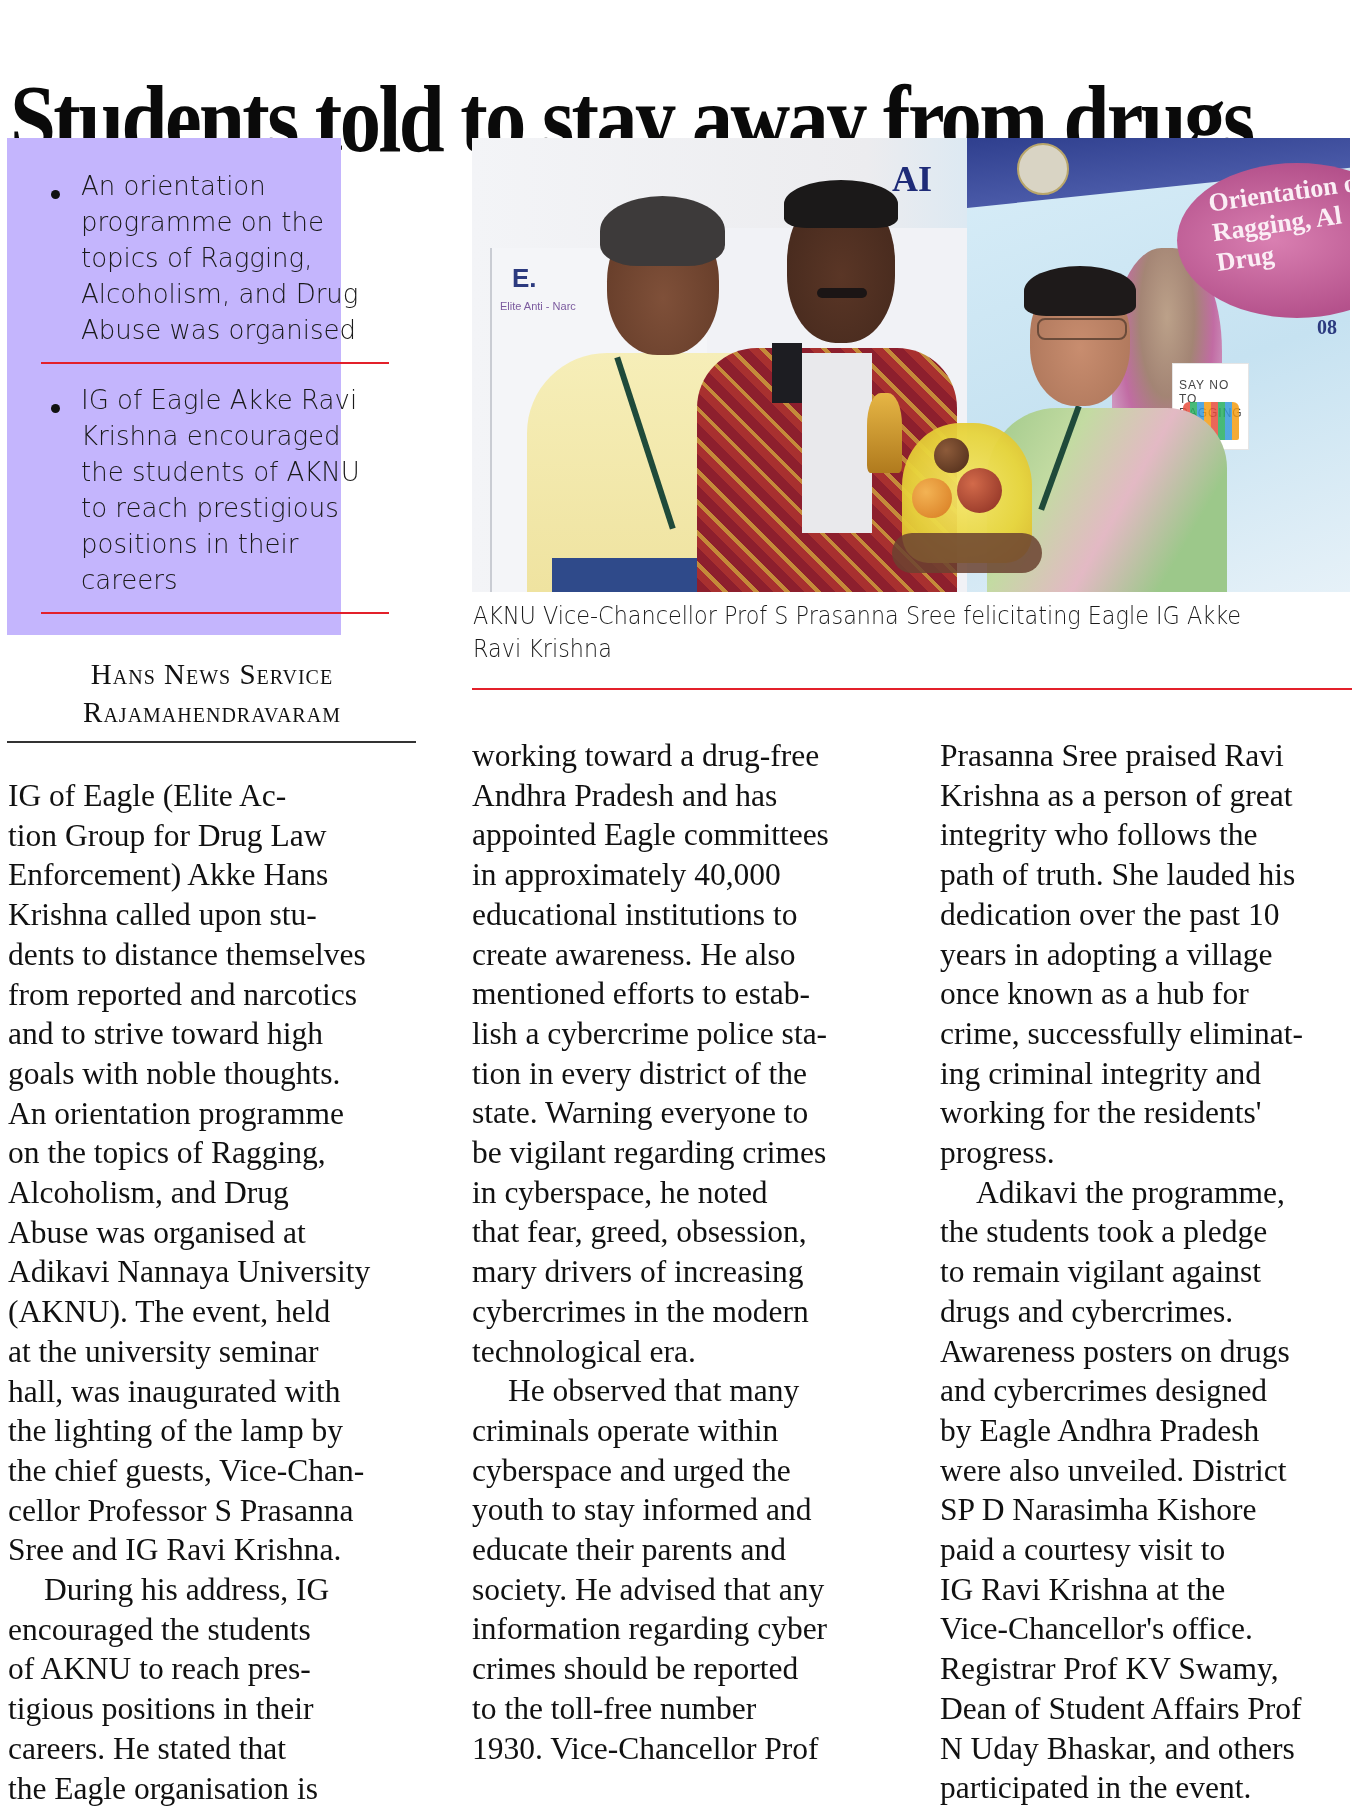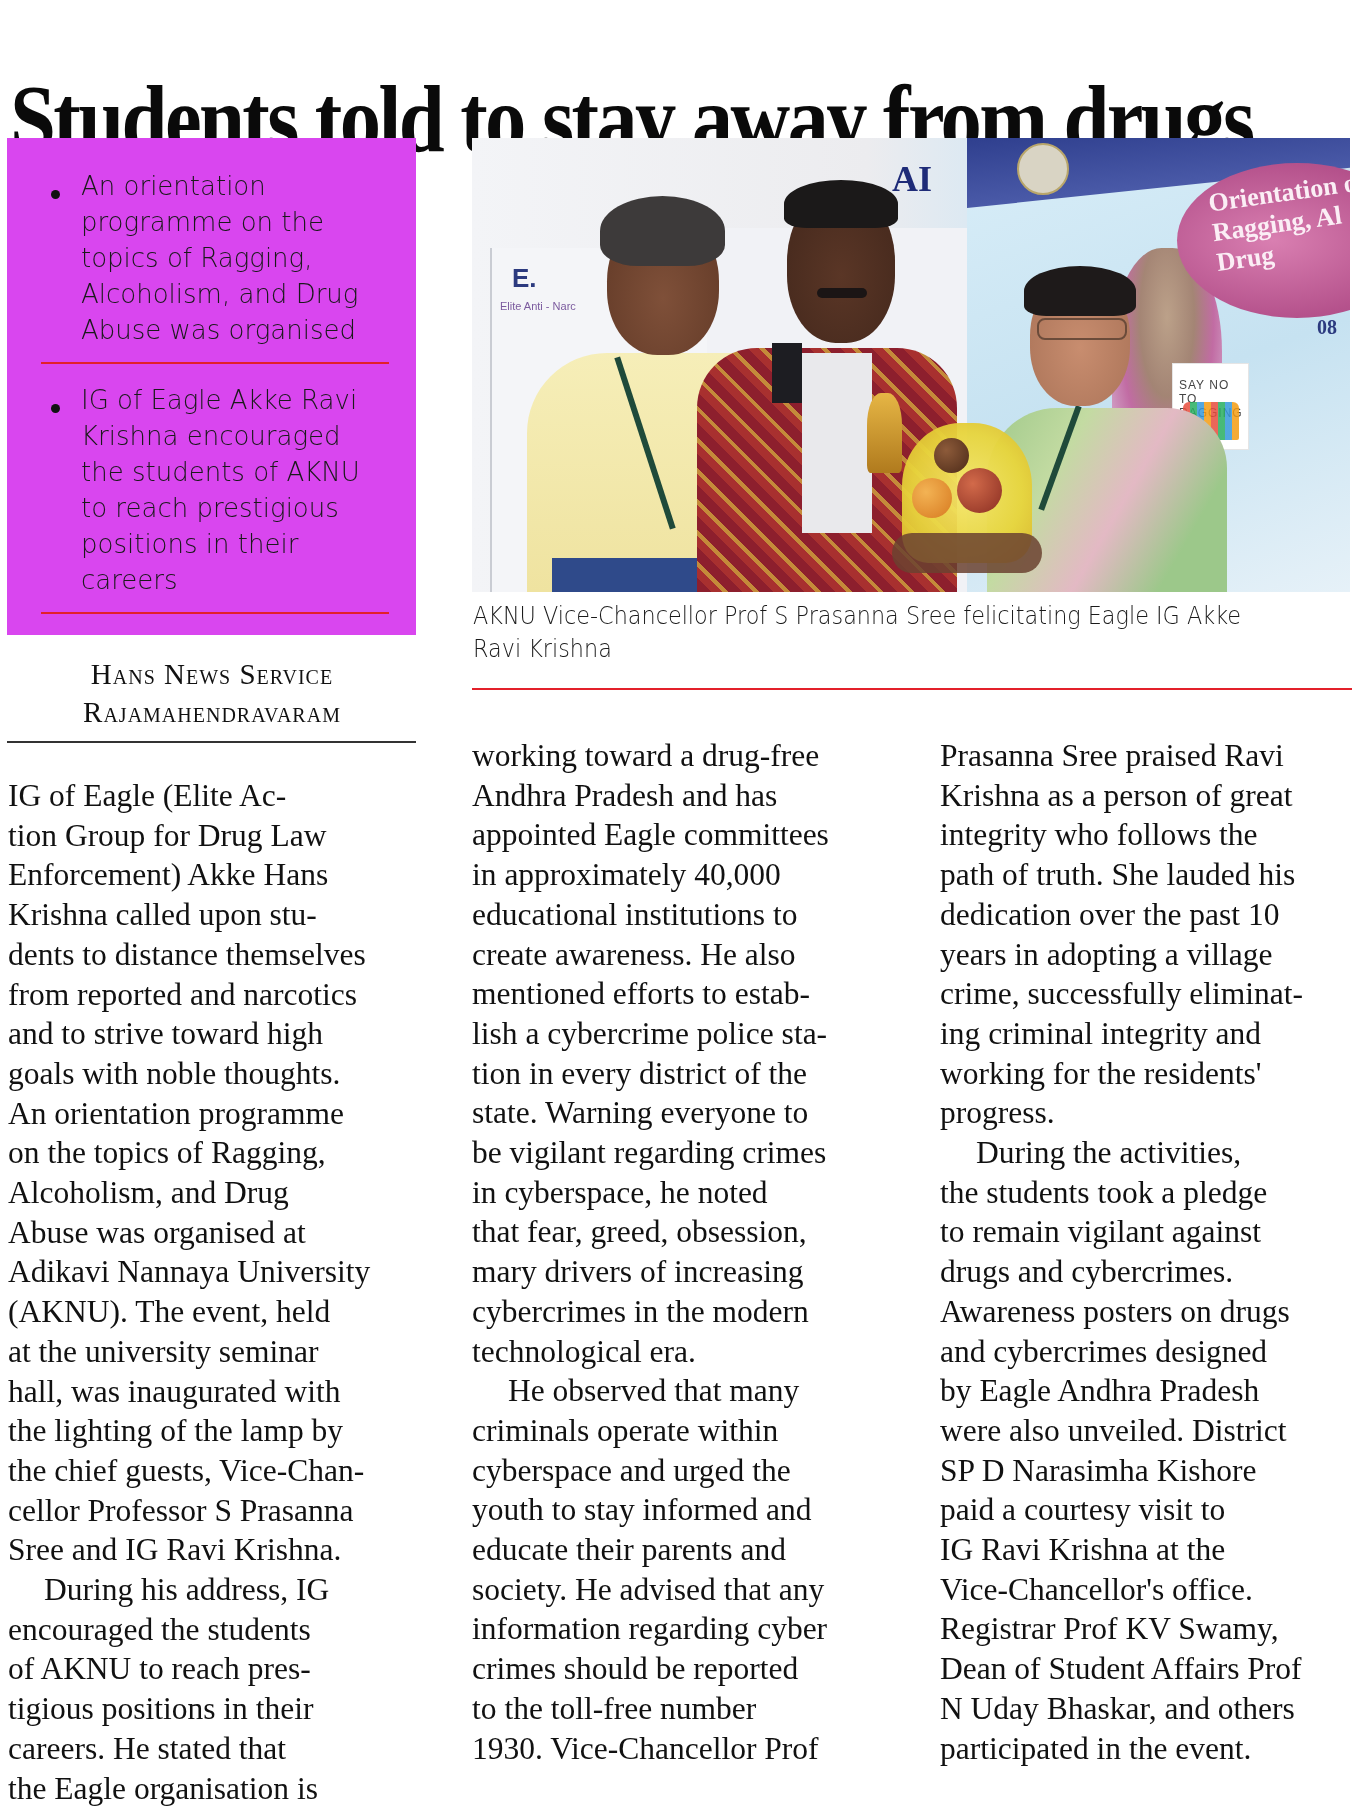--- a/index.html
+++ b/index.html
@@ -8,22 +8,22 @@
   .headline {
     position: absolute; left: 10px; top: 0px; width: 1340px; height: 110px;
     font-family: "Liberation Serif", "DejaVu Serif", serif;
     font-size: 96px; line-height: 110px; letter-spacing: -3px;
     transform: scaleX(0.86); transform-origin: left top;
     white-space: nowrap; color: #0a0a0a;
   }
 
   
   .highlights {
-    position: absolute; left: 7px; top: 138px; width: 409px; height: 497px;
-    background: #d946ef;
+    position: absolute; left: 7px; top: 138px; width: 334px; height: 497px;
+    background: #c4b5fd;
   }
   .hl-item { position: absolute; left: 36px; width: 345px; }
   .hl-item .bullet { position: absolute; left: 8px; top: 22px; width: 9px; height: 9px; background: #111; border-radius: 50%; }
   .hl-item .hl-text {
     margin-left: 38px; font-family: "DejaVu Sans", "Liberation Sans", sans-serif;
     font-size: 26px; line-height: 36px; color: #1a1a1a; font-weight: 300;
   }
   .hl-item-1 { top: 30px; }
   .hl-item-2 { top: 244px; }
   .hl-rule { position: absolute; left: 34px; width: 348px; height: 2px; background: #e3202a; }
@@ -237,25 +237,26 @@
     <span class="line">to the toll-free number</span>
     <span class="line">1930.  Vice-Chancellor Prof</span>
   </div>
 <div class="col col-3">
     <span class="line">Prasanna Sree praised Ravi</span>
     <span class="line">Krishna as a person of great</span>
     <span class="line">integrity who follows the</span>
     <span class="line">path of truth. She lauded his</span>
     <span class="line">dedication over the past 10</span>
     <span class="line">years in adopting a village</span>
+    <span class="line">once known as a hub for</span>
     <span class="line">crime, successfully eliminat-</span>
     <span class="line">ing criminal integrity and</span>
     <span class="line">working for the residents'</span>
     <span class="line">progress.</span>
-    <span class="line indent">During the activities,</span>
+    <span class="line indent">Adikavi the programme,</span>
     <span class="line">the students took a pledge</span>
     <span class="line">to remain vigilant against</span>
     <span class="line">drugs and cybercrimes.</span>
     <span class="line">Awareness posters on drugs</span>
     <span class="line">and cybercrimes designed</span>
     <span class="line">by Eagle Andhra Pradesh</span>
     <span class="line">were also unveiled. District</span>
     <span class="line">SP D Narasimha Kishore</span>
     <span class="line">paid a courtesy visit to</span>
     <span class="line">IG Ravi Krishna at the</span>

